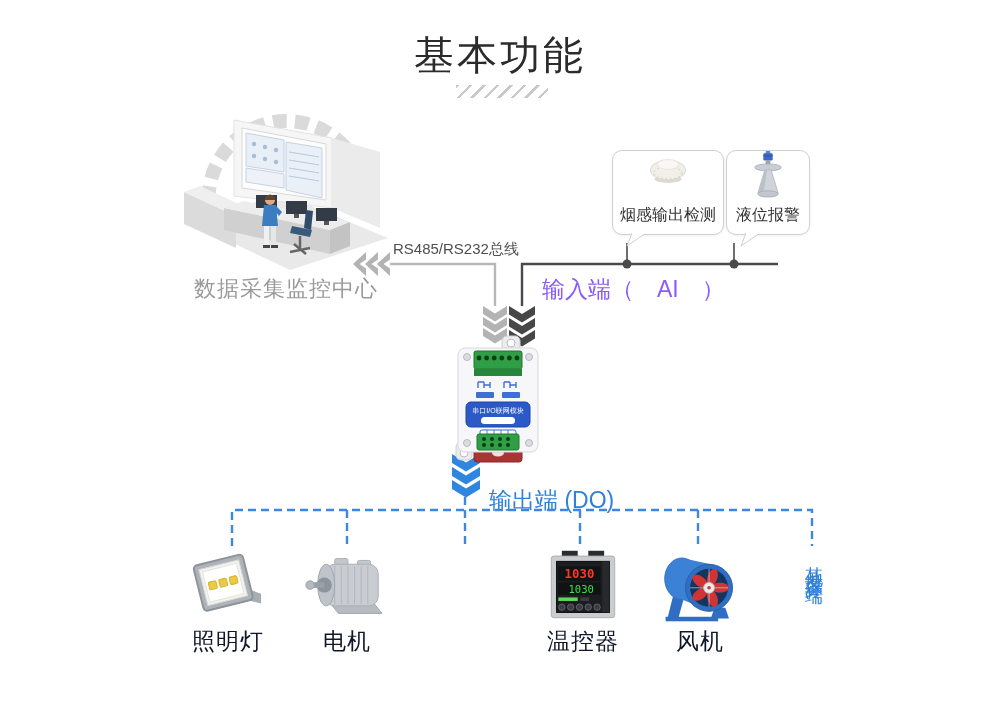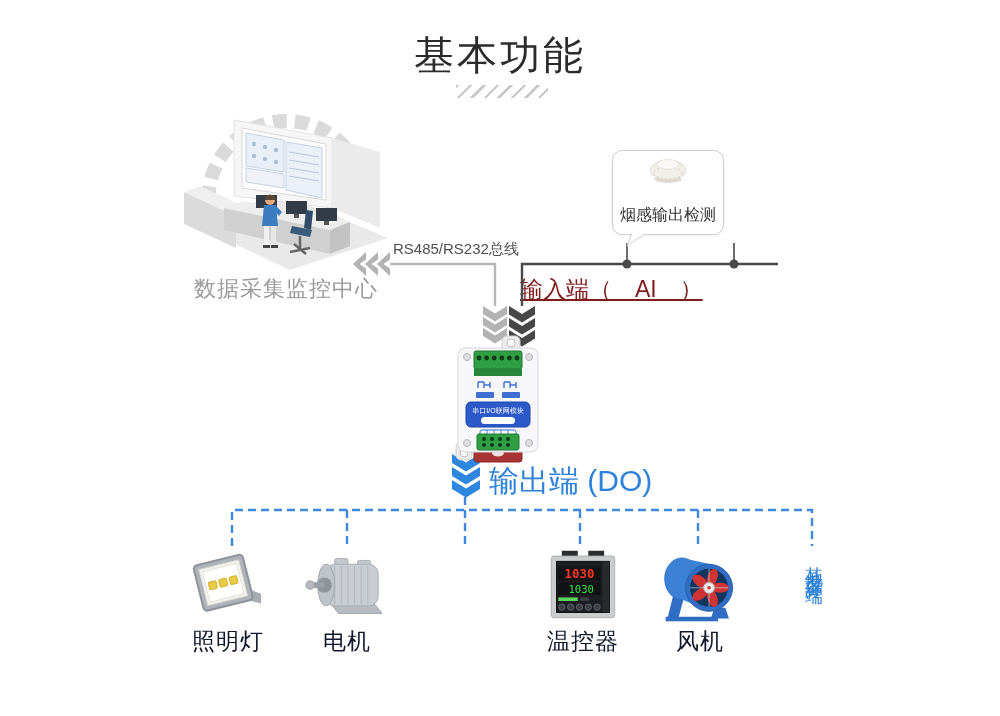--- a/index.html
+++ b/index.html
@@ -4,22 +4,22 @@
 <style>
   html,body{margin:0;padding:0;background:#fff;}
   .stage{position:relative;width:1000px;height:716px;background:#fff;overflow:hidden;
          font-family:"Liberation Sans","DejaVu Sans",sans-serif;border-radius:7px;}
   .abs{position:absolute;}
   .title{left:0;right:0;top:28px;text-align:center;font-size:40px;color:#2b2b2b;letter-spacing:3px;}
   .hatch{left:456px;top:85px;width:92px;height:13px;
          background:repeating-linear-gradient(135deg,#c9c9c9 0 2.5px,transparent 2.5px 9.5px);}
   .mc-label{left:172px;top:274px;width:228px;text-align:center;font-size:22px;color:#9a9a9a;letter-spacing:1px;}
   .bus-label{left:393px;top:240px;font-size:15px;color:#4f4f4f;}
-  .in-label{left:520px;top:274px;font-size:23px;color:#7f1d1d;text-decoration:underline;}
-  .out-label{left:489px;top:461px;font-size:30px;color:#2e82d9;}
+  .in-label{left:542px;top:274px;font-size:23px;color:#8b5cf6;}
+  .out-label{left:489px;top:485px;font-size:23px;color:#2e82d9;}
   .bubble{background:#fff;border:1px solid #cfcfcf;border-radius:10px;box-shadow:0 1px 3px rgba(0,0,0,.06);
           display:flex;flex-direction:column;align-items:center;justify-content:flex-end;padding-bottom:8px;box-sizing:border-box;}
   .bubble .blabel{font-size:16px;color:#333;white-space:nowrap;margin-top:4px;}
   .bubble1{left:612px;top:150px;width:112px;height:85px;gap:16px;}
   .bubble2{left:726px;top:150px;width:84px;height:85px;}
   .tail{position:absolute;left:12px;bottom:-13px;}
   .terminal{top:548px;width:120px;display:flex;flex-direction:column;align-items:center;}
   .terminal .ticon{height:76px;display:flex;align-items:center;justify-content:center;}
   .tlabel{font-size:23px;color:#0f172a;margin-top:2px;white-space:nowrap;letter-spacing:1px;}
   .vlabel{left:802px;top:552px;writing-mode:vertical-rl;font-size:18px;color:#2e82d9;letter-spacing:4px;}
@@ -138,20 +138,37 @@
       <ellipse cx="32" cy="27" rx="25" ry="14" fill="#f2efe9" stroke="#d5d0c6"></ellipse>
       <ellipse cx="32" cy="31" rx="20" ry="8.5" fill="none" stroke="#c9c4ba" stroke-dasharray="3 3"></ellipse>
       <ellipse cx="32" cy="19" rx="15" ry="7" fill="#faf8f4" stroke="#e3dfd7"></ellipse>
     </svg>
     <div class="blabel">烟感输出检测</div>
     <svg class="tail" width="22" height="15" viewBox="0 0 22 15">
       <polygon points="2,14 7,1 21,1" fill="#fff" stroke="#cfcfcf"></polygon>
       <rect x="7" y="0" width="14" height="2" fill="#fff"></rect>
     </svg>
   </div>
+  <div class="abs bubble bubble2" style="z-index:2">
+    <svg width="54" height="56" viewBox="0 0 64 64">
+      <rect x="29" y="0" width="6" height="4" rx="1" fill="#5c82d8"></rect>
+      <rect x="26" y="3" width="12" height="9" rx="1.5" fill="#3e68c8"></rect>
+      <line x1="26" y1="6" x2="38" y2="6" stroke="#2d4fa0"></line>
+      <rect x="29" y="12" width="6" height="6" fill="#9aa0a8"></rect>
+      <ellipse cx="32" cy="21" rx="17" ry="4.5" fill="#c9cdd4" stroke="#a7adb6"></ellipse>
+      <polygon points="28,24 36,24 45,54 19,54" fill="#d0d4da" stroke="#aeb4bc"></polygon>
+      <polygon points="28,24 31,24 26,54 19,54" fill="#bcc1c9"></polygon>
+      <ellipse cx="32" cy="55" rx="13" ry="4" fill="#c2c7ce" stroke="#a7adb6"></ellipse>
+    </svg>
+    <div class="blabel">液位报警</div>
+    <svg class="tail" width="22" height="15" viewBox="0 0 22 15">
+      <polygon points="2,14 7,1 21,1" fill="#fff" stroke="#cfcfcf"></polygon>
+      <rect x="7" y="0" width="14" height="2" fill="#fff"></rect>
+    </svg>
+  </div>
 
   <svg class="abs" style="left:450px;top:334px;z-index:2" width="96" height="132" viewBox="0 0 96 132">
     <rect x="52" y="2" width="18" height="16" rx="5" fill="#ececee" stroke="#cfcfd4"></rect>
     <circle cx="61" cy="9" r="4" fill="#fff" stroke="#bcbcc2"></circle>
     <rect x="6" y="108" width="16" height="18" rx="5" fill="#ececee" stroke="#cfcfd4"></rect>
     <circle cx="14" cy="119" r="4" fill="#fff" stroke="#bcbcc2"></circle>
     <rect x="24" y="112" width="48" height="16" rx="3" fill="#a83434" stroke="#8c2626"></rect>
     <ellipse cx="48" cy="119" rx="6" ry="3.5" fill="#fff" opacity="0.85"></ellipse>
     <rect x="8" y="14" width="80" height="104" rx="7" fill="#f7f7f9" stroke="#d7d7dc"></rect>
     <circle cx="17" cy="23" r="3.5" fill="#dcdce1" stroke="#b8b8bf"></circle>

